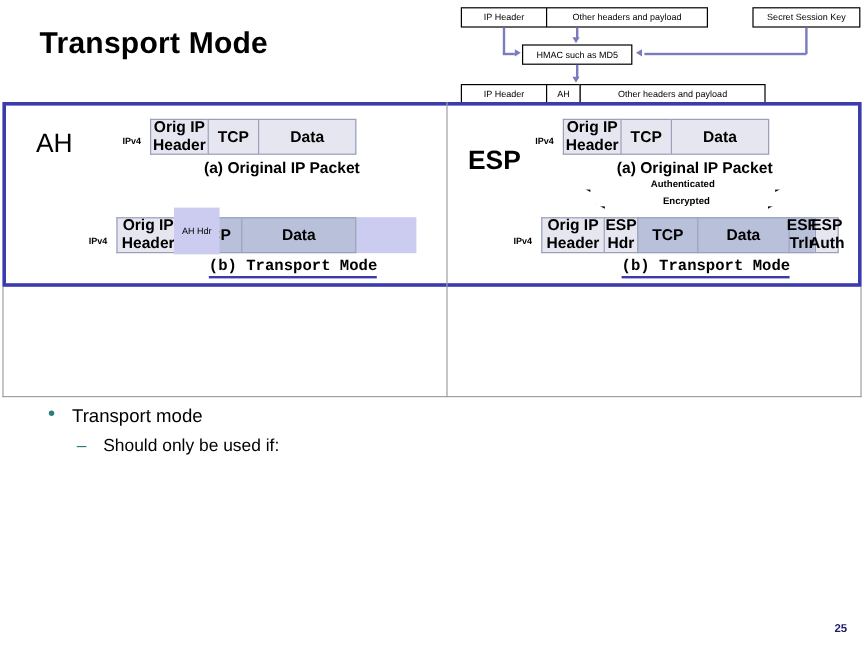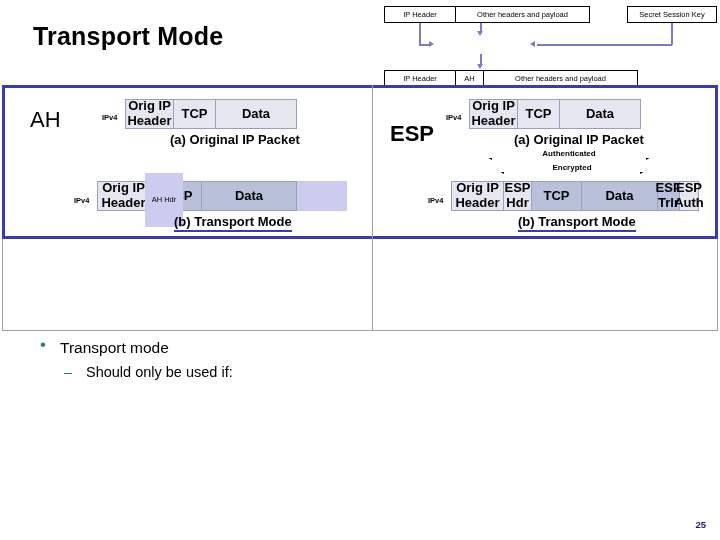--- a/index.html
+++ b/index.html
@@ -59,21 +59,21 @@
     display:flex;align-items:center;justify-content:center;text-align:center;
     font-size:13px;font-weight:bold;color:#000;line-height:1.15;
   }
   .seg:last-child{border-right:1px solid #9aa0bb;}
   .seg.light{background:#e6e6f0;}
   .seg.mid{background:#b9c1da;}
   .cap{
     position:absolute;font-size:13px;font-weight:bold;color:#000;
     white-space:nowrap;
   }
-  .cap.ul{border-bottom:2px solid #3b3bae;padding-bottom:1px;}
+  .cap.ul{border-bottom:2px solid #3b3bae;padding-bottom:1px;font-family:Liberation Mono, monospace;}
 
   
   .ahhdr{
     position:absolute;background:#ccccf0;
     display:flex;align-items:center;justify-content:center;text-align:center;
     font-size:7.5px;color:#000;line-height:1.3;
   }
   .ahtail{position:absolute;background:#ccccf0;}
 
   
@@ -110,20 +110,21 @@
 
   <div class="title">Transport Mode</div>
 
   <div class="hmac-diagram">
 
     <div class="hbox" style="left:4px;top:4px;width:72px;height:17px;">IP Header</div>
     <div class="hbox" style="left:75px;top:4px;width:135px;height:17px;">Other headers and payload</div>
 
     <div class="hbox" style="left:247px;top:4px;width:90px;height:17px;">Secret Session Key</div>
 
+    <div class="hbox" style="left:55px;top:35px;width:92px;height:17px;">HMAC such as MD5</div>
 
     <div class="hline" style="left:39px;top:21px;width:1.5px;height:22px;"></div>
     <div class="hline" style="left:39px;top:42px;width:10px;height:1.5px;"></div>
     <div class="harrow right" style="left:49px;top:39px;"></div>
 
     <div class="hline" style="left:100px;top:21px;width:1.5px;height:9px;"></div>
     <div class="harrow down" style="left:97px;top:29px;"></div>
 
     <div class="hline" style="left:291px;top:21px;width:1.5px;height:22px;"></div>
     <div class="hline" style="left:157px;top:42px;width:135px;height:1.5px;"></div>
@@ -159,21 +160,21 @@
       <div class="ipv4" style="left:72px;top:111px;">IPv4</div>
 
       <div class="ahtail" style="left:295px;top:96px;width:50px;height:30px;"></div>
       <div class="pkt" style="left:95px;top:96px;width:200px;">
         <div class="seg light" style="width:52px;">Orig IP Header</div>
         <div class="seg mid" style="width:8px;"></div>
         <div class="seg mid" style="width:44px;">TCP</div>
         <div class="seg mid" style="width:96px;">Data</div>
       </div>
 
-      <div class="ahhdr" style="left:143px;top:88px;width:38px;height:54px;">
+      <div class="ahhdr" style="left:143px;top:88px;width:38px;height:39px;">
         <span>AH Hdr</span>
       </div>
       <div class="cap ul" style="left:172px;top:129px;">(b) Transport Mode</div>
     </div>
 
     <div class="proto" style="left:371px;top:0px;width:345px;height:154px;">
 
       <div class="proto-label" style="left:17px;top:36px;font-weight:bold;">ESP</div>
 
       <div class="ipv4" style="left:73px;top:28px;">IPv4</div>

